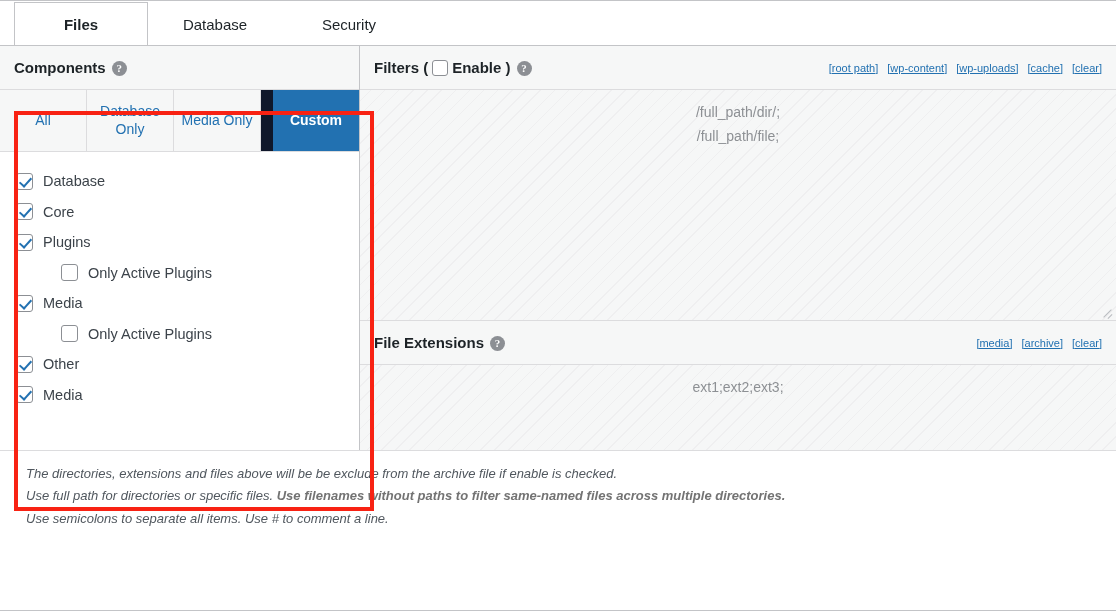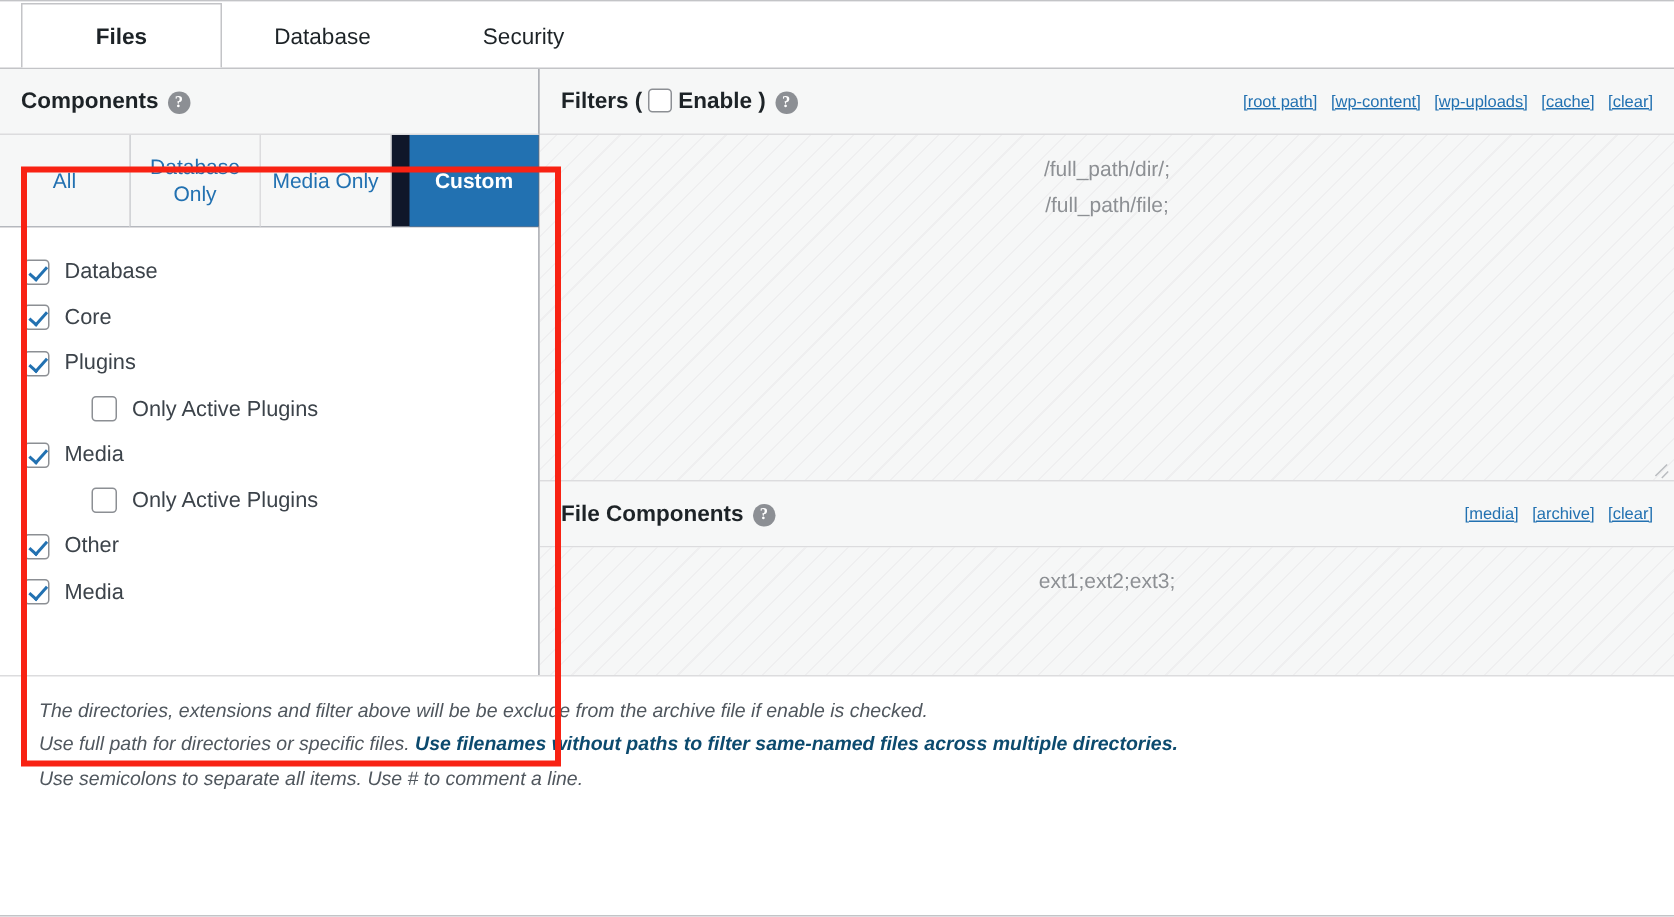--- a/index.html
+++ b/index.html
@@ -288,21 +288,21 @@
     background: #fff;
     padding: 12px 26px 14px 26px;
     border-top: 1px solid #dcdcde;
   }
   .note-line {
     font-size: 13px;
     font-style: italic;
     color: #50575e;
     line-height: 1.72;
   }
-  .note-strong { font-weight: bold; color: #0c4a6e; }
+  .note-strong { font-weight: bold; color: #737373; }
 
   
   .highlight-box {
     position: absolute;
     left: 14px; top: 110px;
     width: 360px; height: 400px;
     border: 4px solid #f82213;
     pointer-events: none;
     z-index: 20;
   }
@@ -402,35 +402,35 @@
         </span>
       </div>
 
       <div class="ta-wrap">
         <div class="ta-text">/full_path/dir/;
 /full_path/file;</div>
         <span class="resize-grip"></span>
       </div>
 
       <div class="sec-head">
-        <span class="sec-title">File Components</span>
+        <span class="sec-title">File Extensions</span>
         <span class="help-icon">?</span>
         <span class="sec-links">
           <a>[media]</a>
           <a>[archive]</a>
           <a>[clear]</a>
         </span>
       </div>
 
       <div class="ta-wrap small">
         <div class="ta-text">ext1;ext2;ext3;</div>
       </div>
     </div>
   </div>
 
   <div class="notes">
-    <div class="note-line">The directories, extensions and filter above will be be exclude from the archive file if enable is checked.</div>
+    <div class="note-line">The directories, extensions and files above will be be exclude from the archive file if enable is checked.</div>
     <div class="note-line"><span>Use full path for directories or specific files. </span><span class="note-strong">Use filenames without paths to filter same-named files across multiple directories.</span></div>
     <div class="note-line">Use semicolons to separate all items. Use # to comment a line.</div>
   </div>
 
   <div class="highlight-box"></div>
 </div>
 
 </body></html>

